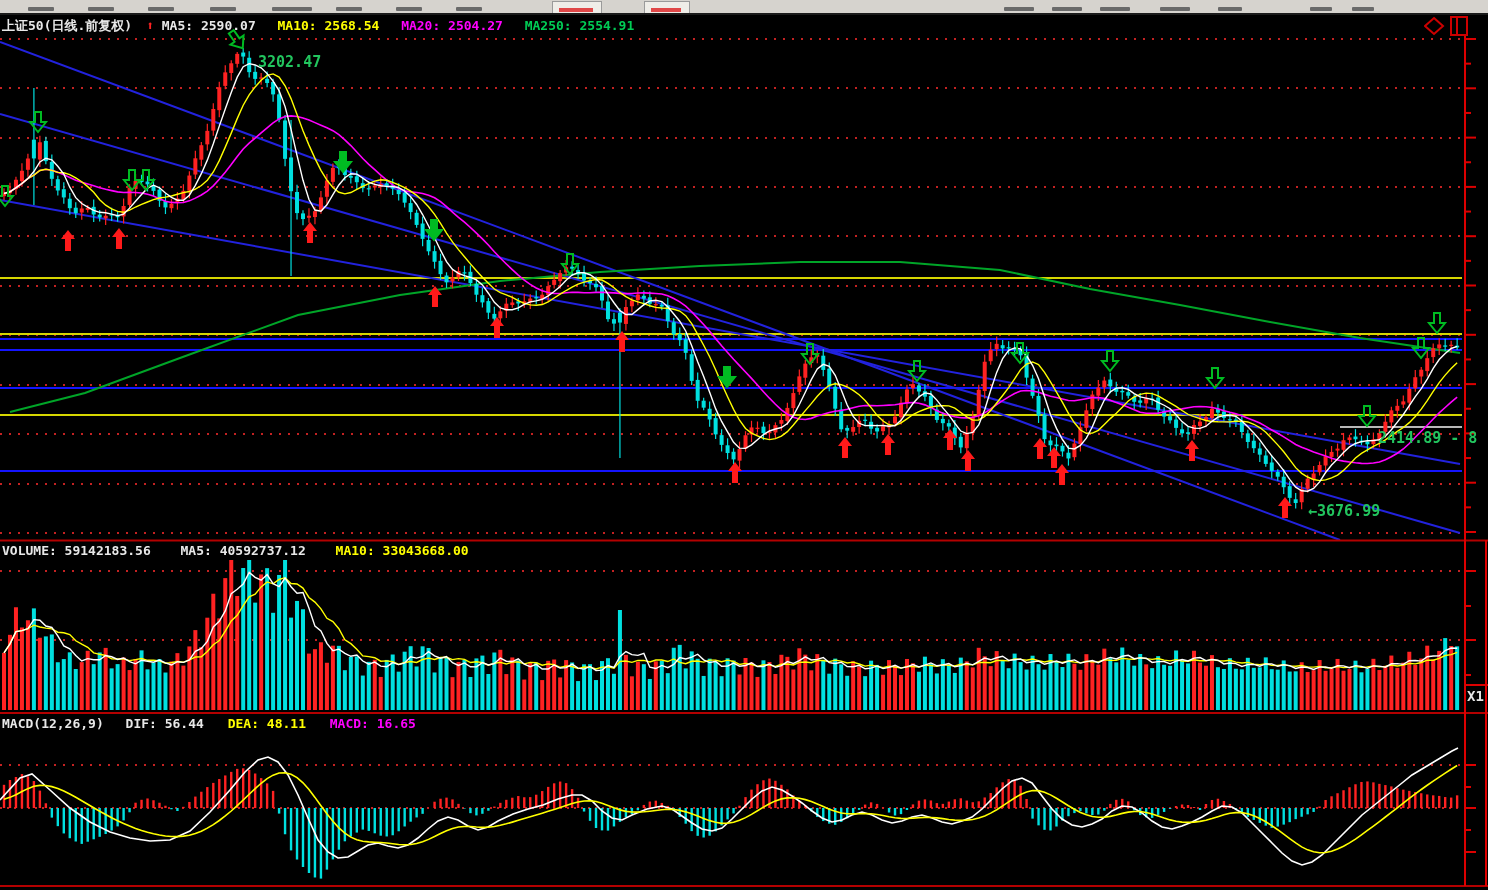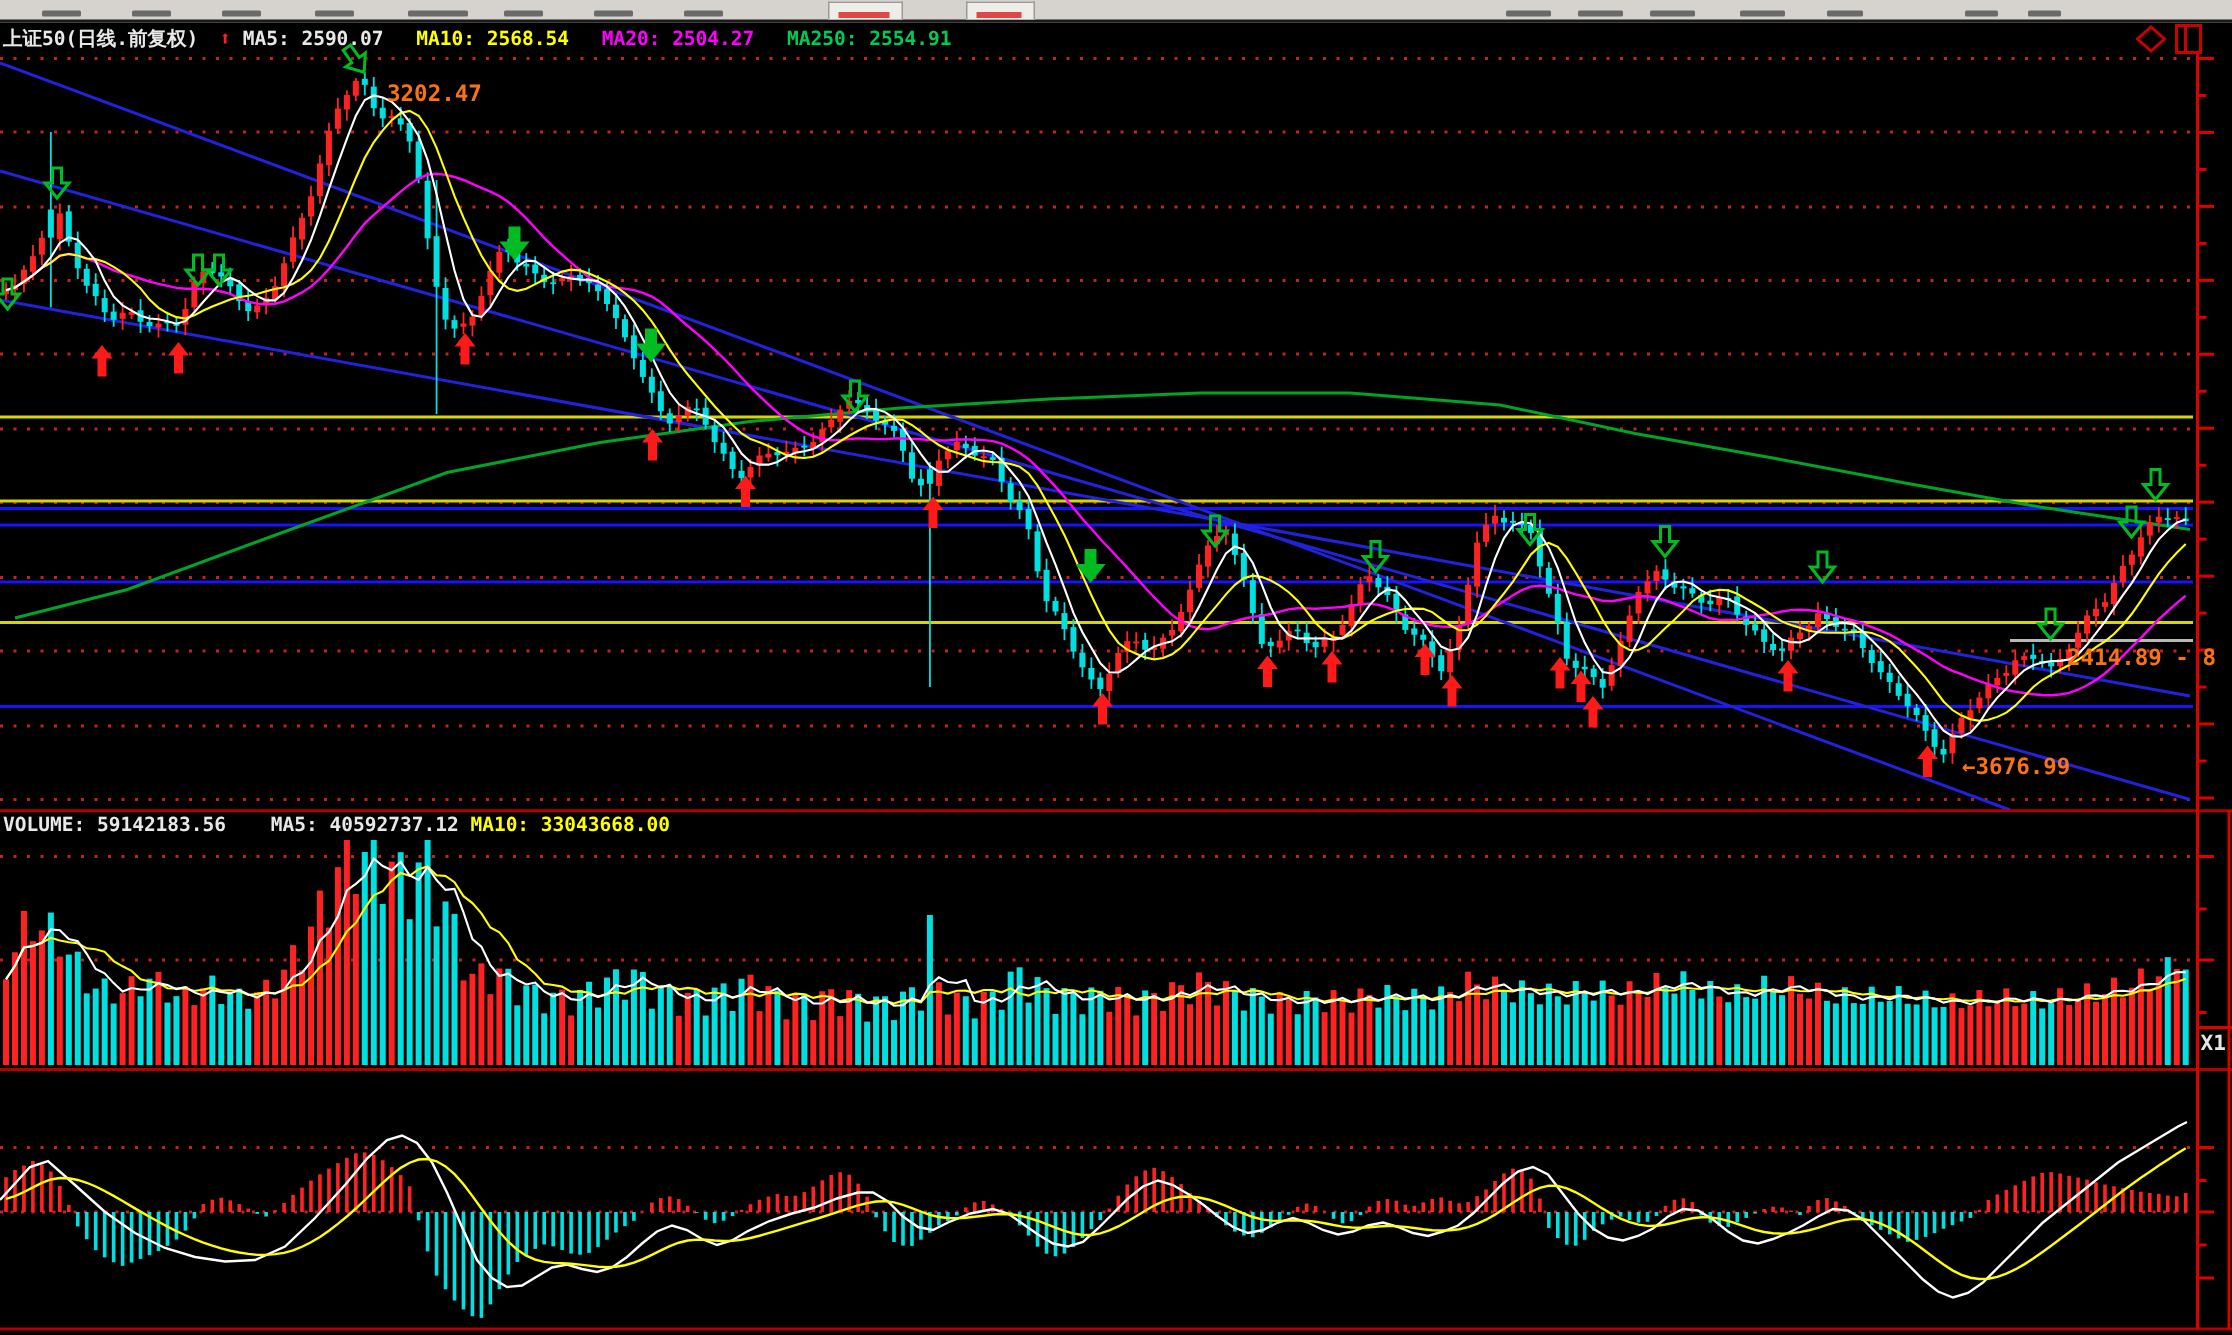--- a/index.html
+++ b/index.html
@@ -6,21 +6,21 @@
   #screen{position:relative;width:1488px;height:890px;background:#000;overflow:hidden;
           font-family:"DejaVu Sans Mono","Liberation Mono",monospace;padding-left:22px;}
   #toolbar{position:absolute;left:0;top:0;width:1488px;height:13px;background:#d6d3ce;
            border-bottom:2px solid #1a1a1a;}
   .tstub{position:absolute;top:7px;height:4px;background:#6a6a6a;border-radius:1px;}
   .tbtn{position:absolute;top:1px;height:11px;background:#efede8;border:1px solid #9a9a9a;border-bottom:none;}
   .tbtn .r{position:absolute;left:6px;top:6px;height:4px;background:#e04848;}
   #chart-svg{position:absolute;left:0;top:0;width:1488px;height:890px;}
   .hdr{position:absolute;white-space:nowrap;font:bold 13px "DejaVu Sans Mono","Liberation Mono",monospace;
        letter-spacing:0px;z-index:5;}
-  .lbl{position:absolute;white-space:nowrap;z-index:6;font:bold 15px "DejaVu Sans Mono","Liberation Mono",monospace;color:#f97316;}
+  .lbl{position:absolute;white-space:nowrap;z-index:6;font:bold 15px "DejaVu Sans Mono","Liberation Mono",monospace;color:#22c55e;}
   .w{color:#e8e8e8}.y{color:#ffff00}.m{color:#ff00ff}.g{color:#00cc55}.r{color:#ff2222}
   .sp{margin-right:14px}
   #icons{position:absolute;top:16px;left:1424px;z-index:7;}
 </style>
 </head>
 <body>
 
 <div id="screen">
 
   <div id="toolbar">
@@ -1133,23 +1133,29 @@
     <span class="w sp">上证50(日线.前复权)</span><span class="r">⬆</span>
     <span class="w sp">MA5: 2590.07</span>
     <span class="y sp">MA10: 2568.54</span>
     <span class="m sp">MA20: 2504.27</span>
     <span class="g">MA250: 2554.91</span>
   </div>
 
   <div class="hdr" style="left:2px;top:543px">
     <span class="w">VOLUME: 59142183.56</span>
     <span class="w" style="margin-left:22px">MA5: 40592737.12</span>
-    <span class="y" style="">MA10: 33043668.00</span>
+    <span class="y" style="margin-left:22px">MA10: 33043668.00</span>
   </div>
 
+  <div class="hdr" style="left:2px;top:716px">
+    <span class="w">MACD(12,26,9)</span>
+    <span class="w" style="margin-left:14px">DIF: 56.44</span>
+    <span class="y" style="margin-left:16px">DEA: 48.11</span>
+    <span class="m" style="margin-left:16px">MACD: 16.65</span>
+  </div>
 
   <div class="lbl" style="left:258px;top:53px">3202.47</div>
   <div class="lbl" style="left:1378px;top:429px">2414.89 - 8</div>
   <div class="lbl" style="left:1308px;top:502px">←3676.99</div>
   <div class="lbl" style="left:1467px;top:688px;color:#e5e5e5;font-size:14px">X1</div>
 
   <div id="icons">
     <svg width="48" height="24">
       <g>
         <path d="M10 2 L19 10 L10 18 L1 10 Z" fill="none" stroke="#cc0000" stroke-width="2"></path>

